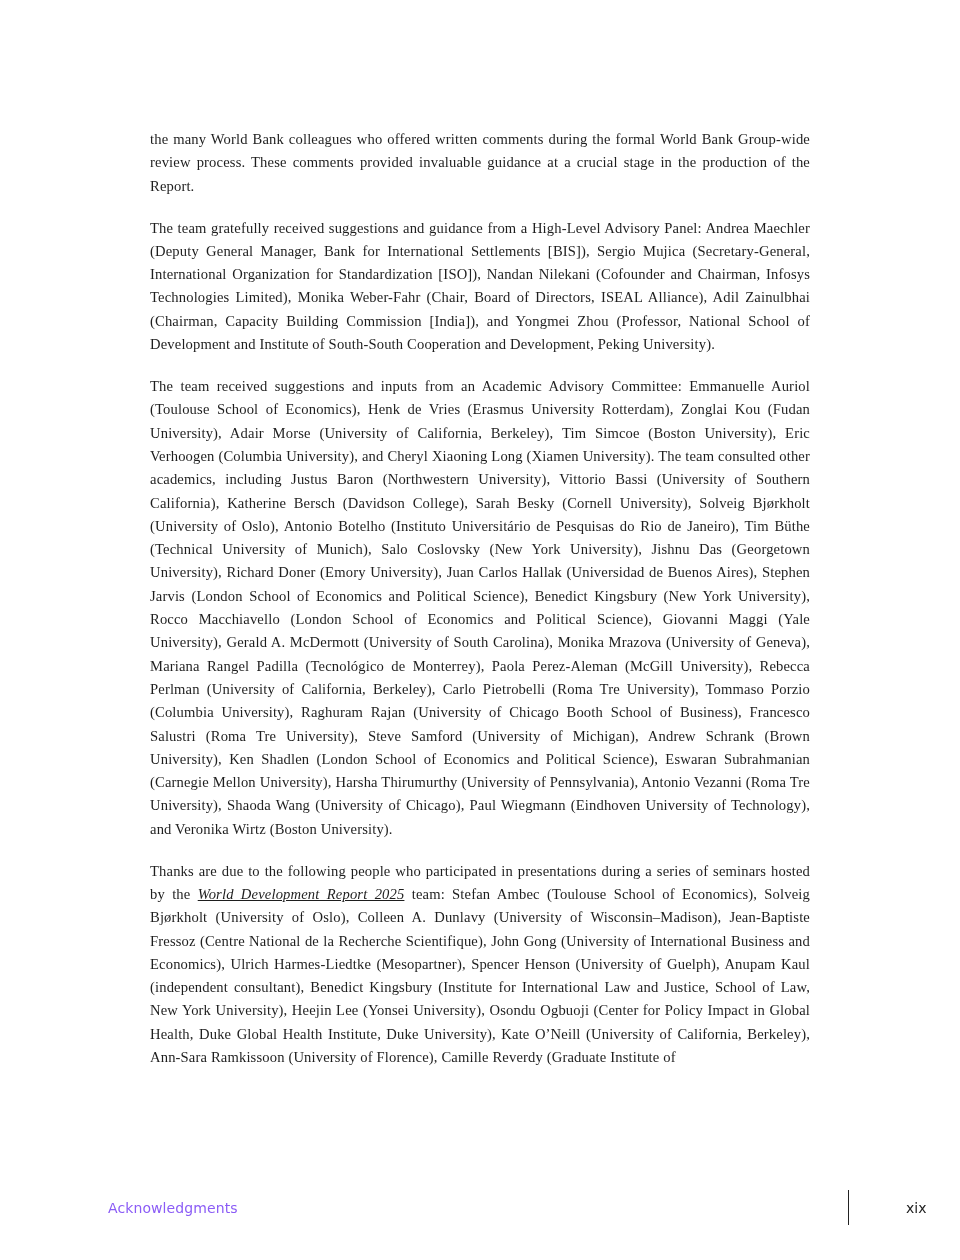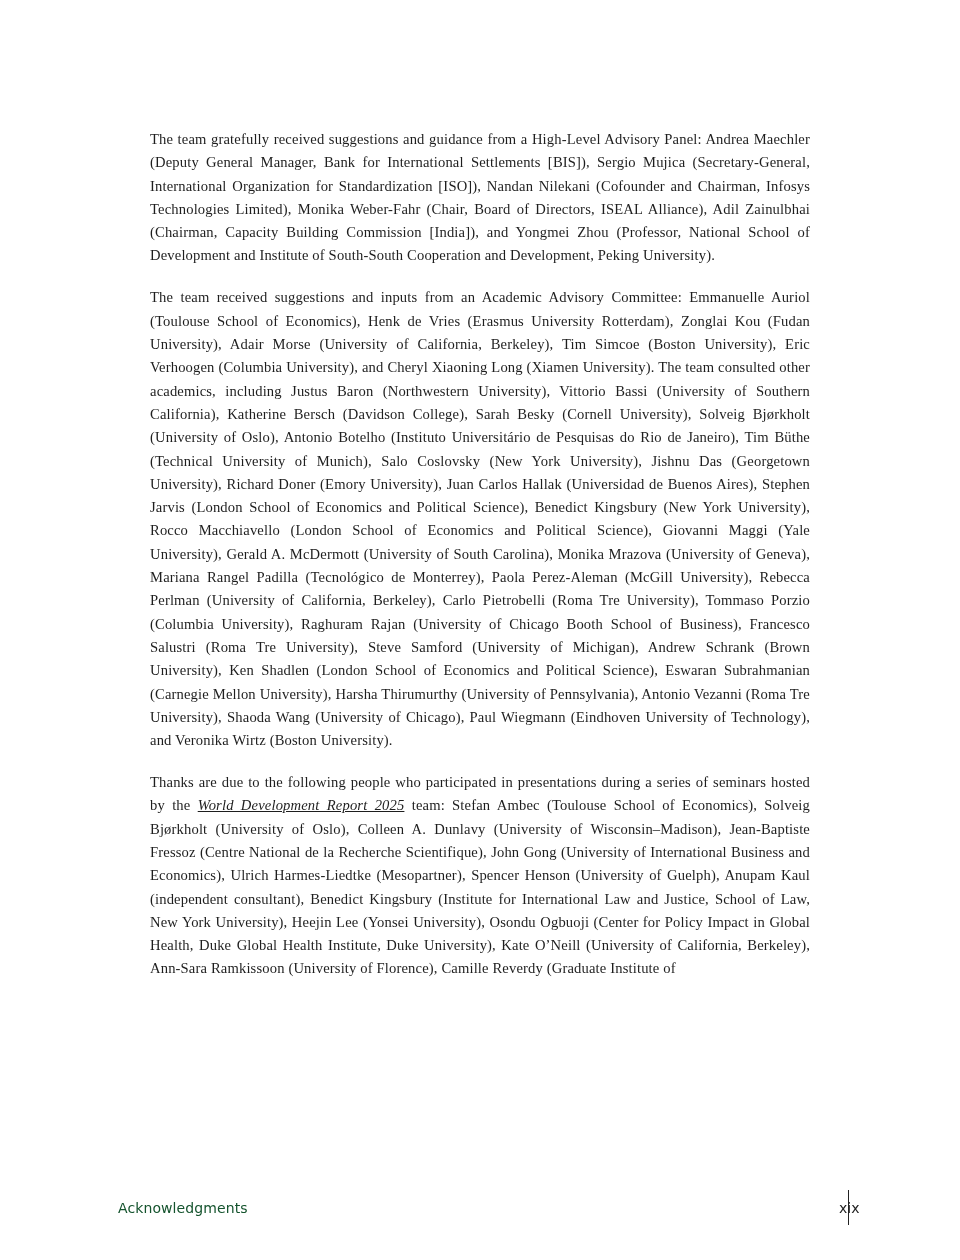--- a/index.html
+++ b/index.html
@@ -13,49 +13,50 @@
     font-family: "Liberation Serif", "DejaVu Serif", serif;
     font-size: 14.6px;
     line-height: 23.3px;
     color: #1e1e1e;
     letter-spacing: 0.15px;
   }
   .body-text p { margin: 0 0 18.7px 0; text-align: justify; hyphens: none; }
   .body-text em { font-style: italic; text-decoration: underline; }
   .footer-title {
     position: absolute;
-    left: 118px;
+    left: 108px;
     top: 1200px;
     font-family: "DejaVu Sans", "Liberation Sans", sans-serif;
     font-size: 14px;
-    color: #14532d;
+    color: #8b5cf6;
     letter-spacing: 0.1px;
   }
   .footer-rule {
     position: absolute;
     left: 848px;
     top: 1190px;
     width: 1px;
     height: 35px;
     background: #222;
   }
   .footer-page {
     position: absolute;
-    left: 839px;
+    left: 906px;
     top: 1200px;
     font-family: "DejaVu Sans", "Liberation Sans", sans-serif;
     font-size: 14px;
     color: #222;
   }
 </style>
 </head>
 <body>
 
 <div class="page">
   <div class="body-text">
+    <p>the many World Bank colleagues who offered written comments during the formal World Bank Group-wide review process. These comments provided invaluable guidance at a crucial stage in the production of the Report.</p>
     <p>The team gratefully received suggestions and guidance from a High-Level Advisory Panel: Andrea Maechler (Deputy General Manager, Bank for International Settlements [BIS]), Sergio Mujica (Secretary-General, International Organization for Standardization [ISO]), Nandan Nilekani (Cofounder and Chairman, Infosys Technologies Limited), Monika Weber-Fahr (Chair, Board of Directors, ISEAL Alliance), Adil Zainulbhai (Chairman, Capacity Building Commission [India]), and Yongmei Zhou (Professor, National School of Development and Institute of South-South Cooperation and Development, Peking University).</p>
     <p>The team received suggestions and inputs from an Academic Advisory Committee: Emmanuelle Auriol (Toulouse School of Economics), Henk de Vries (Erasmus University Rotterdam), Zonglai Kou (Fudan University), Adair Morse (University of California, Berkeley), Tim Simcoe (Boston University), Eric Verhoogen (Columbia University), and Cheryl Xiaoning Long (Xiamen University). The team consulted other academics, including Justus Baron (Northwestern University), Vittorio Bassi (University of Southern California), Katherine Bersch (Davidson College), Sarah Besky (Cornell University), Solveig Bjørkholt (University of Oslo), Antonio Botelho (Instituto Universitário de Pesquisas do Rio de Janeiro), Tim Büthe (Technical University of Munich), Salo Coslovsky (New York University), Jishnu Das (Georgetown University), Richard Doner (Emory University), Juan Carlos Hallak (Universidad de Buenos Aires), Stephen Jarvis (London School of Economics and Political Science), Benedict Kingsbury (New York University), Rocco Macchiavello (London School of Economics and Political Science), Giovanni Maggi (Yale University), Gerald A. McDermott (University of South Carolina), Monika Mrazova (University of Geneva), Mariana Rangel Padilla (Tecnológico de Monterrey), Paola Perez-Aleman (McGill University), Rebecca Perlman (University of California, Berkeley), Carlo Pietrobelli (Roma Tre University), Tommaso Porzio (Columbia University), Raghuram Rajan (University of Chicago Booth School of Business), Francesco Salustri (Roma Tre University), Steve Samford (University of Michigan), Andrew Schrank (Brown University), Ken Shadlen (London School of Economics and Political Science), Eswaran Subrahmanian (Carnegie Mellon University), Harsha Thirumurthy (University of Pennsylvania), Antonio Vezanni (Roma Tre University), Shaoda Wang (University of Chicago), Paul Wiegmann (Eindhoven University of Technology), and Veronika Wirtz (Boston University).</p>
     <p><span>Thanks are due to the following people who participated in presentations during a series of seminars hosted by the </span><em>World Development Report 2025</em><span> team: Stefan Ambec (Toulouse School of Economics), Solveig Bjørkholt (University of Oslo), Colleen A. Dunlavy (University of Wisconsin–Madison), Jean-Baptiste Fressoz (Centre National de la Recherche Scientifique), John Gong (University of International Business and Economics), Ulrich Harmes-Liedtke (Mesopartner), Spencer Henson (University of Guelph), Anupam Kaul (independent consultant), Benedict Kingsbury (Institute for International Law and Justice, School of Law, New York University), Heejin Lee (Yonsei University), Osondu Ogbuoji (Center for Policy Impact in Global Health, Duke Global Health Institute, Duke University), Kate O’Neill (University of California, Berkeley), Ann-Sara Ramkissoon (University of Florence), Camille Reverdy (Graduate Institute of</span></p>
   </div>
 
   <div class="footer-title">Acknowledgments</div>
   <div class="footer-rule"></div>
   <div class="footer-page">xix</div>
 </div>
 

